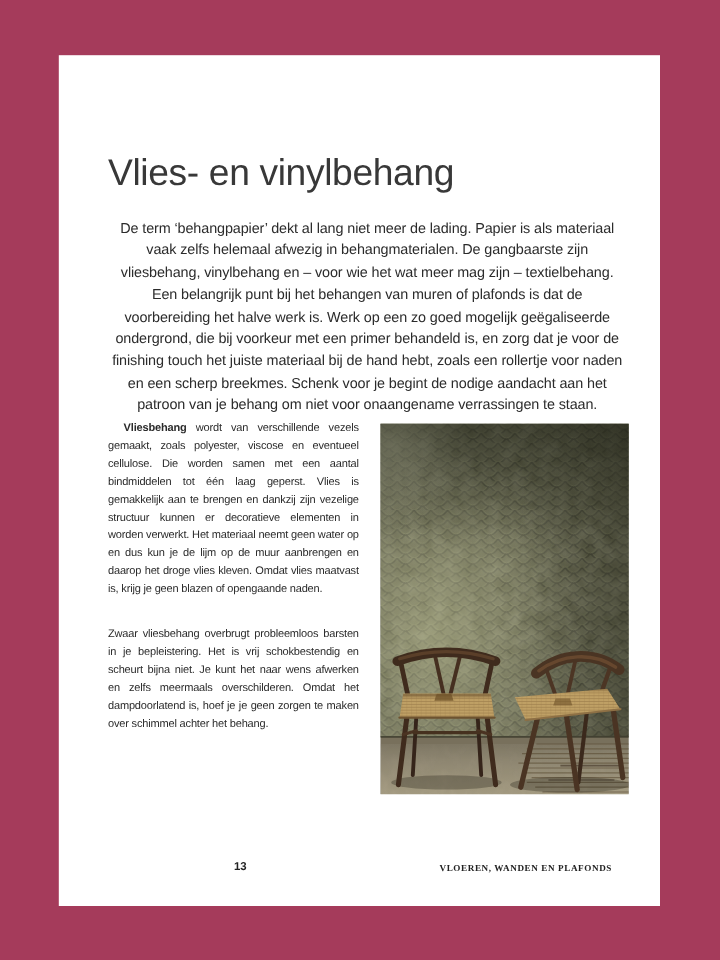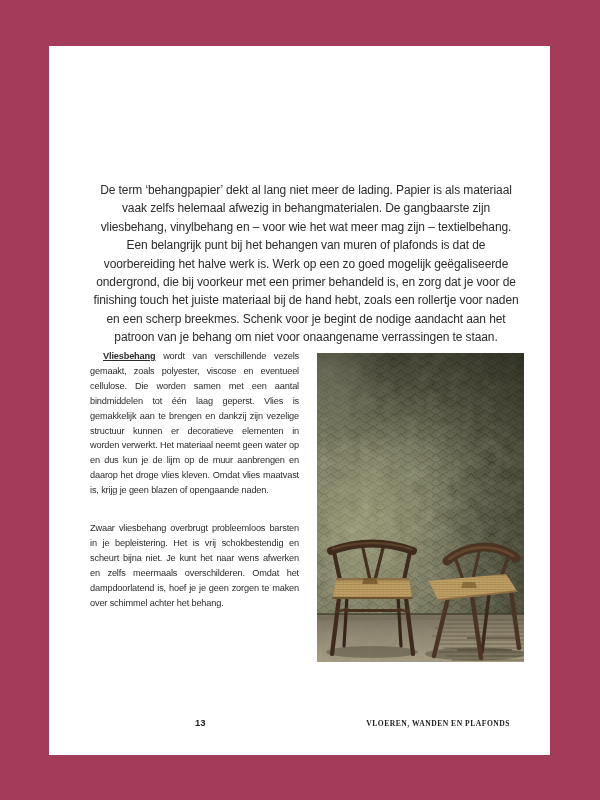--- a/index.html
+++ b/index.html
@@ -27,41 +27,42 @@
     color:var(--body-text);text-align:center;
   }
   .text-col{
     position:absolute;left:41px;top:303px;width:209px;
     font-size:9.2px;line-height:14.9px;letter-spacing:-0.15px;
     color:var(--body-text);text-align:justify;
   }
   .text-col p{margin:0;}
   .text-col p.p1{text-indent:13px;}
   .text-col p.p2{margin-top:23px;}
-  .lead{font-weight:700;text-decoration:underline;}
+  .lead{font-weight:700;}
   .photo{
     position:absolute;left:268px;top:307px;width:207px;height:309px;
     box-shadow:inset 0 0 36px rgba(10,12,4,0.28);
   }
   .photo svg{display:block;width:207px;height:309px;}
   .page-number{
     position:absolute;left:146px;top:671px;margin:0;
     font-size:9.5px;font-weight:700;color:var(--footer-text);text-align:right;
   }
   .section-title{
     position:absolute;right:40px;top:673px;margin:0;
     font-size:7.6px;font-weight:700;letter-spacing:0.5px;
     color:var(--footer-text);white-space:nowrap;font-family:Liberation Serif, serif;
   }
 </style>
 </head>
 <body>
 
 <div class="page">
 
+  <h1 class="title">Vlies- en vinylbehang</h1>
 
   <p class="intro">De term ‘behangpapier’ dekt al lang niet meer de lading. Papier is als materiaal vaak zelfs helemaal afwezig in behangmaterialen. De gangbaarste zijn vliesbehang, vinylbehang en – voor wie het wat meer mag zijn – textielbehang. Een belangrijk punt bij het behangen van muren of plafonds is dat de voorbereiding het halve werk is. Werk op een zo goed mogelijk geëgaliseerde ondergrond, die bij voorkeur met een primer behandeld is, en zorg dat je voor de finishing touch het juiste materiaal bij de hand hebt, zoals een rollertje voor naden en een scherp breekmes. Schenk voor je begint de nodige aandacht aan het patroon van je behang om niet voor onaangename verrassingen te staan.</p>
 
   <div class="text-col">
     <p class="p1"><span class="lead">Vliesbehang</span><span> wordt van verschillende vezels gemaakt, zoals polyester, viscose en eventueel cellulose. Die worden samen met een aantal bindmiddelen tot één laag geperst. Vlies is gemakkelijk aan te brengen en dankzij zijn vezelige structuur kunnen er decoratieve elementen in worden verwerkt. Het materiaal neemt geen water op en dus kun je de lijm op de muur aanbrengen en daarop het droge vlies kleven. Omdat vlies maatvast is, krijg je geen blazen of opengaande naden.</span></p>
     <p class="p2">Zwaar vliesbehang overbrugt probleemloos barsten in je bepleistering. Het is vrij schokbestendig en scheurt bijna niet. Je kunt het naar wens afwerken en zelfs meermaals overschilderen. Omdat het dampdoorlatend is, hoef je je geen zorgen te maken over schimmel achter het behang.</p>
   </div>
 
   <div class="photo">
     <svg viewBox="0 0 207 309" xmlns="http://www.w3.org/2000/svg">

